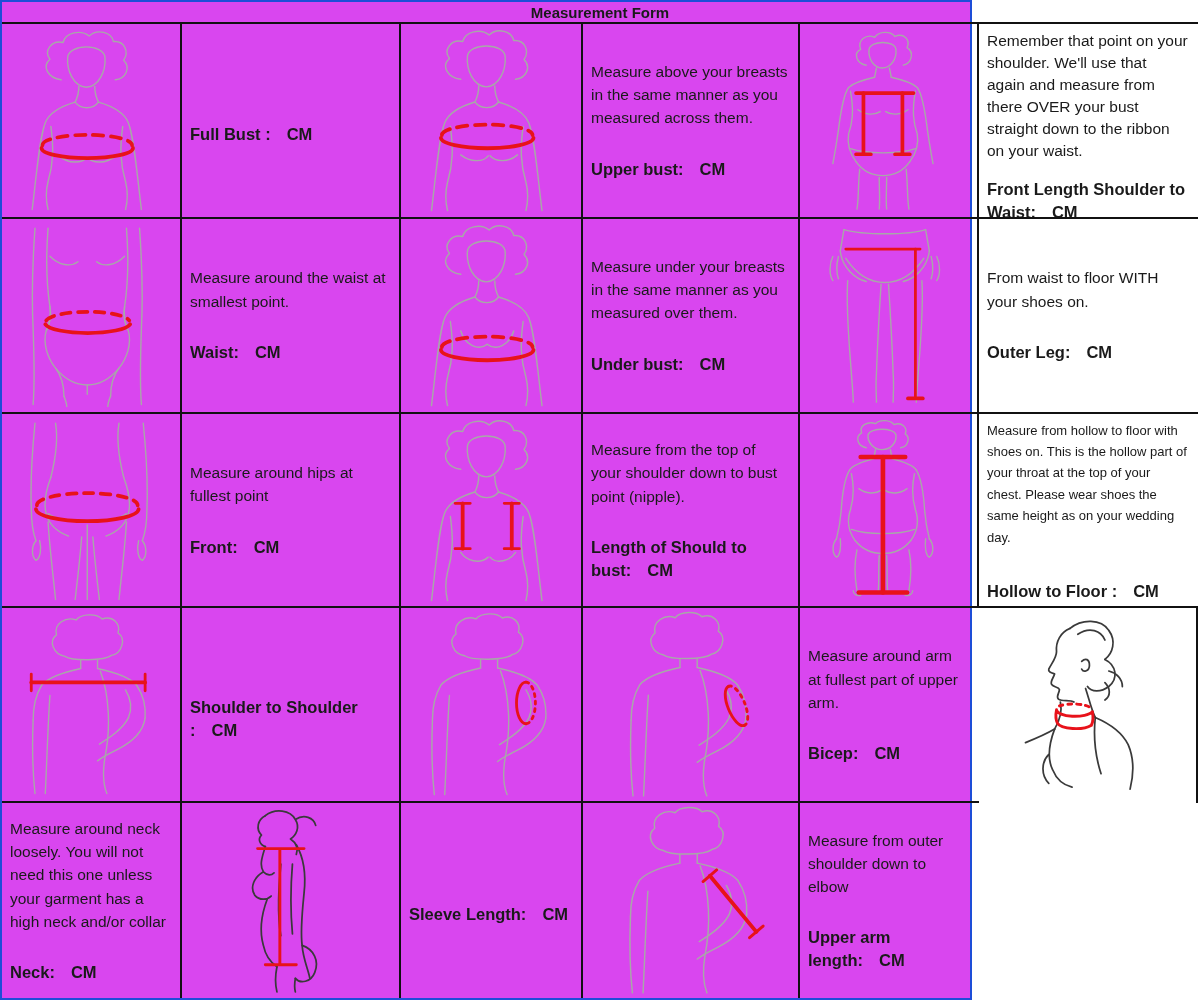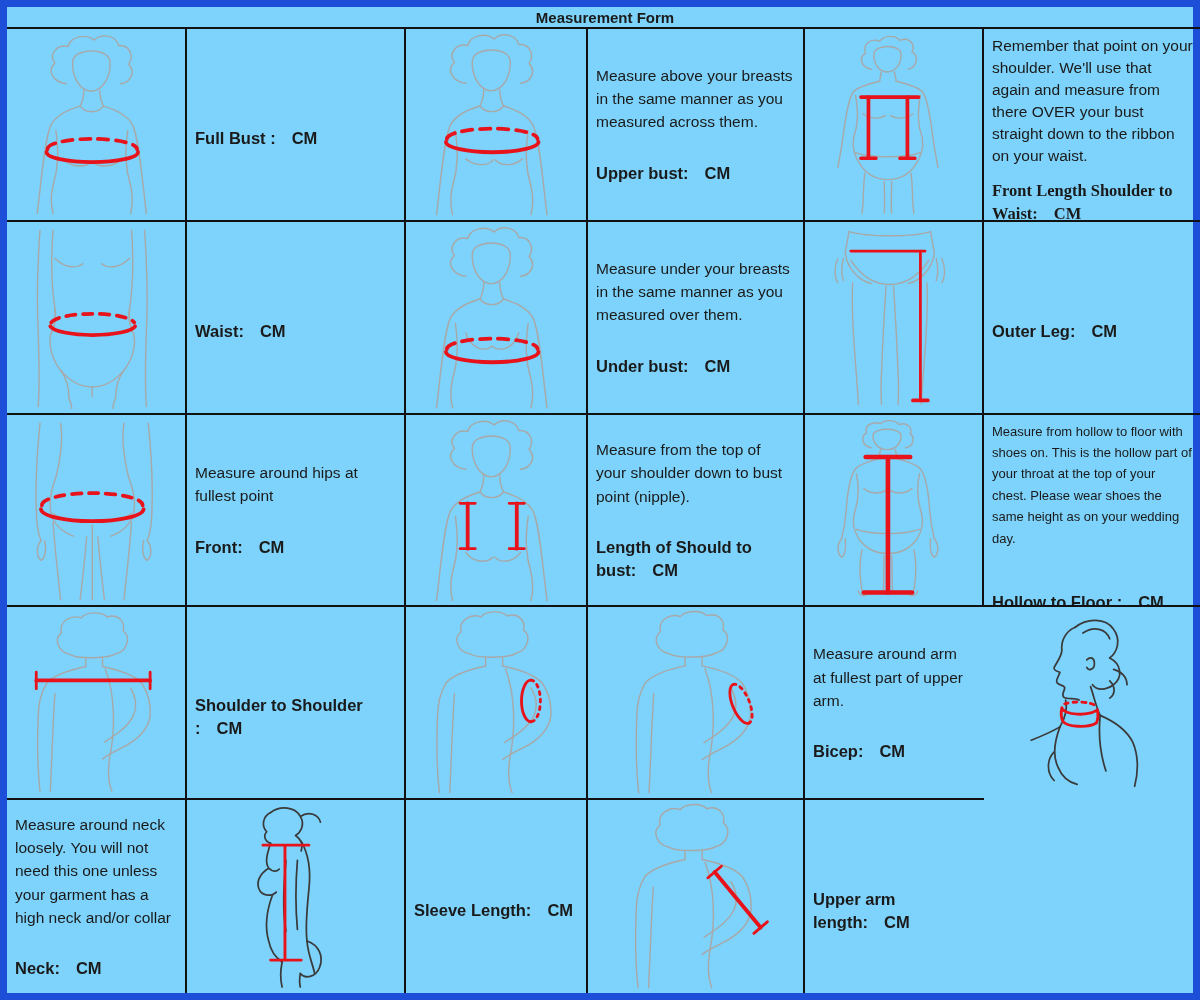--- a/index.html
+++ b/index.html
@@ -1,43 +1,43 @@
 <!DOCTYPE html>
 <html style="--red: #e8121a; --gray: #a8a8a8; --dark: #3a3a3a;"><head>
 <meta charset="utf-8">
 <style>
   html,body{margin:0;padding:0;background:#fff;}
   .form{
-    width:1200px;height:1000px;box-sizing:border-box;
-    border:7px solid #1d4ed8;background:#7dd3fc;
+    width:972px;height:1000px;box-sizing:border-box;
+    border:2px solid #1d4ed8;background:#d946ef;
     display:grid;
     grid-template-columns:180px 219px 182px 217px 179px 219px;
     grid-template-rows:22px repeat(5,1fr);
     font-family:"Liberation Sans",sans-serif;color:#1a1a1a;
   }
   .header{
     grid-column:1/-1;border-bottom:2px solid #111;
     display:flex;align-items:center;justify-content:center;
     font-weight:bold;font-size:15px;
   }
   .cell{box-sizing:border-box;border-right:2px solid #111;border-bottom:2px solid #111;overflow:hidden;}
   .cell.c6{border-right:none;}
   .cell.r5{border-bottom:none;}
   .cell.img{padding:3px 5px;display:flex;align-items:center;justify-content:center;}
   .cell.img svg{width:100%;height:100%;}
   .cell.txt{
     padding:4px 10px 4px 8px;display:flex;flex-direction:column;justify-content:center;
     font-size:15.5px;line-height:1.5;
   }
-  .cell.txt.top{justify-content:flex-start;padding-top:6px;gap:10px;}
+  .cell.txt.top{justify-content:flex-start;padding-top:6px;}
   .cell.txt.small{font-size:13px;line-height:1.65;}
   .cell.txt.tight{line-height:1.42;}
   .desc{margin:0;}
   .label{margin:28px 0 0 0;font-weight:bold;font-size:16.5px;line-height:1.4;}
-  .tight .label{margin-top:2px;font-family:Liberation Serif, serif;}
+  .tight .label{margin-top:16px;}
   .small .label{margin-top:32px;}
   .unit{margin-left:16px;}
   path{fill:none;stroke-linecap:round;stroke-linejoin:round;}
   .g{stroke:var(--gray);stroke-width:1.5px;}
   .d{stroke:var(--dark);stroke-width:1.8px;}
   .r3{stroke:var(--red);stroke-width:3px;}
   .r4{stroke:var(--red);stroke-width:4px;}
   .r5{stroke:var(--red);stroke-width:5px;}
 </style>
 </head>
@@ -116,20 +116,21 @@
 <path class="g" d="M46,88 C48,98 46,106 42,114 C38,128 44,144 52,154 C58,162 61,174 61,184"></path>
 <path class="g" d="M126,88 C124,98 126,106 130,114 C134,128 128,144 120,154 C114,162 111,174 111,184"></path>
 <path class="g" d="M52,154 C62,166 74,172 86,172 C98,172 110,166 120,154"></path>
 <path class="g" d="M86,172 L86,182"></path>
 <path class="g" d="M61,184 C63,189 64,192 64,195 M111,184 C109,189 108,192 108,195"></path>
 <path class="r4" stroke-dasharray="10,8" d="M42,103 A45,11 0 0 1 131,103"></path>
 <path class="r4" d="M41,107 A46,11 0 0 0 132,107"></path>
       </svg>
     </div>
   <div class="cell txt c2 r2">
+    <p class="desc">Measure around the waist at smallest point.</p>
     <p class="label"><span>Waist:</span><span class="unit">CM</span></p>
   </div>
   <div class="cell img c3 r2">
       <svg viewBox="0 0 180 195" preserveAspectRatio="xMidYMid meet">
 <path class="g" d="M58,54 C44,52 37,40 46,32 C39,23 48,11 60,14 C63,3 79,0 88,7 C97,-1 112,3 114,13 C126,12 131,24 125,33 C133,41 127,53 116,54"></path>
 <path class="g" d="M65,30 C66,15 104,15 105,30 C106,44 99,61 85,62 C71,61 64,44 65,30"></path>
 <path class="g" d="M77,61 C77,68 76,72 73,78 M94,61 C94,68 95,72 98,78"></path>
 <path class="g" d="M73,78 C56,83 45,90 41,100 C35,115 32,152 27,193"></path>
 <path class="g" d="M98,78 C115,83 126,90 130,100 C136,115 139,152 144,193"></path>
 <path class="g" d="M47,104 C50,126 50,143 44,163 C41,175 42,185 44,193"></path>
@@ -154,20 +155,21 @@
 <path class="g" d="M46,60 C44,92 48,132 50,160 C51,174 52,184 52,191"></path>
 <path class="g" d="M82,64 C80,94 78,132 77,160 C76,174 77,184 77,191"></path>
 <path class="g" d="M126,60 C128,92 124,132 122,160 C121,174 120,184 120,191"></path>
 <path class="g" d="M90,64 C92,94 94,132 95,160 C96,174 95,184 95,191"></path>
 <path class="r3" d="M44,26 L124,26"></path>
 <path class="r3" d="M119,26 L119,187"></path>
 <path class="r4" d="M111,187 L127,187"></path>
       </svg>
     </div>
   <div class="cell txt c6 r2">
+    <p class="desc">From waist to floor WITH your shoes on.</p>
     <p class="label"><span>Outer Leg:</span><span class="unit">CM</span></p>
   </div>
 
   <div class="cell img c1 r3">
       <svg viewBox="0 0 180 195" preserveAspectRatio="xMidYMid meet">
 <path class="g" d="M52,4 C55,22 52,42 47,62 M120,4 C117,22 120,42 125,62"></path>
 <path class="g" d="M30,4 C27,34 25,66 26,94 C26,110 28,122 31,130 M146,4 C149,34 151,66 150,94 C150,110 148,122 145,130"></path>
 <path class="g" d="M31,130 C26,136 26,147 31,151 C36,149 37,138 35,130 M145,130 C150,136 150,147 145,151 C140,149 139,138 141,130"></path>
 <path class="g" d="M47,62 C41,78 39,90 42,101 C45,113 55,121 66,125 M125,62 C131,78 133,90 130,101 C127,113 117,121 106,125"></path>
 <path class="g" d="M44,101 C60,113 112,113 128,101"></path>
@@ -323,15 +325,16 @@
 <path class="g" d="M28,114 C27,140 27,166 30,193"></path>
 <path class="g" d="M46,88 C44,116 43,152 41,193"></path>
 <path class="g" d="M148,112 C146,127 134,138 118,146 C110,150 102,154 97,158"></path>
 <path class="g" d="M127,82 C133,92 134,103 130,112 C124,124 110,133 99,140"></path>
 <path class="g" d="M100,62 C110,88 111,124 105,154 C102,172 103,183 107,193"></path>
 <path class="r4" d="M110,72 L158,130"></path>
 <path class="r3" d="M103,78 L117,66 M151,136 L165,124"></path>
       </svg>
     </div>
   <div class="cell txt c6 r5">
+    <p class="desc">Measure from outer shoulder down to elbow</p>
     <p class="label"><span>Upper arm length:</span><span class="unit">CM</span></p>
   </div>
 </div>
 
 </body></html>

